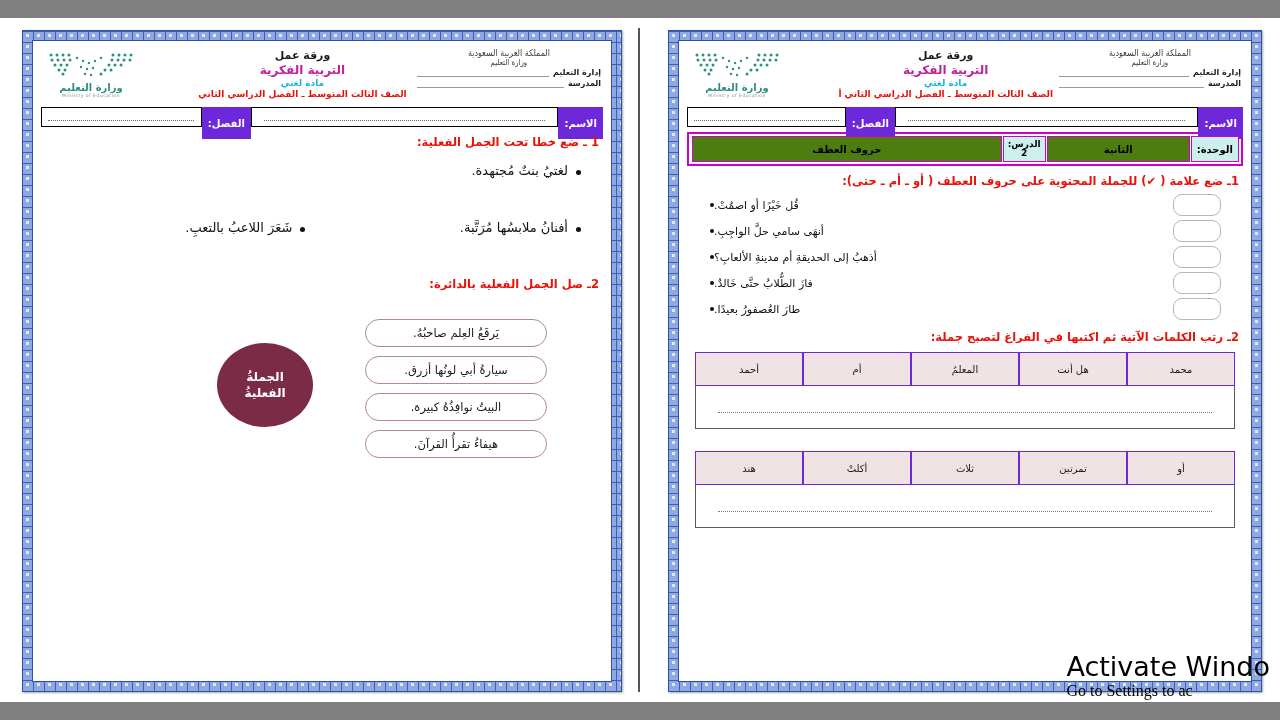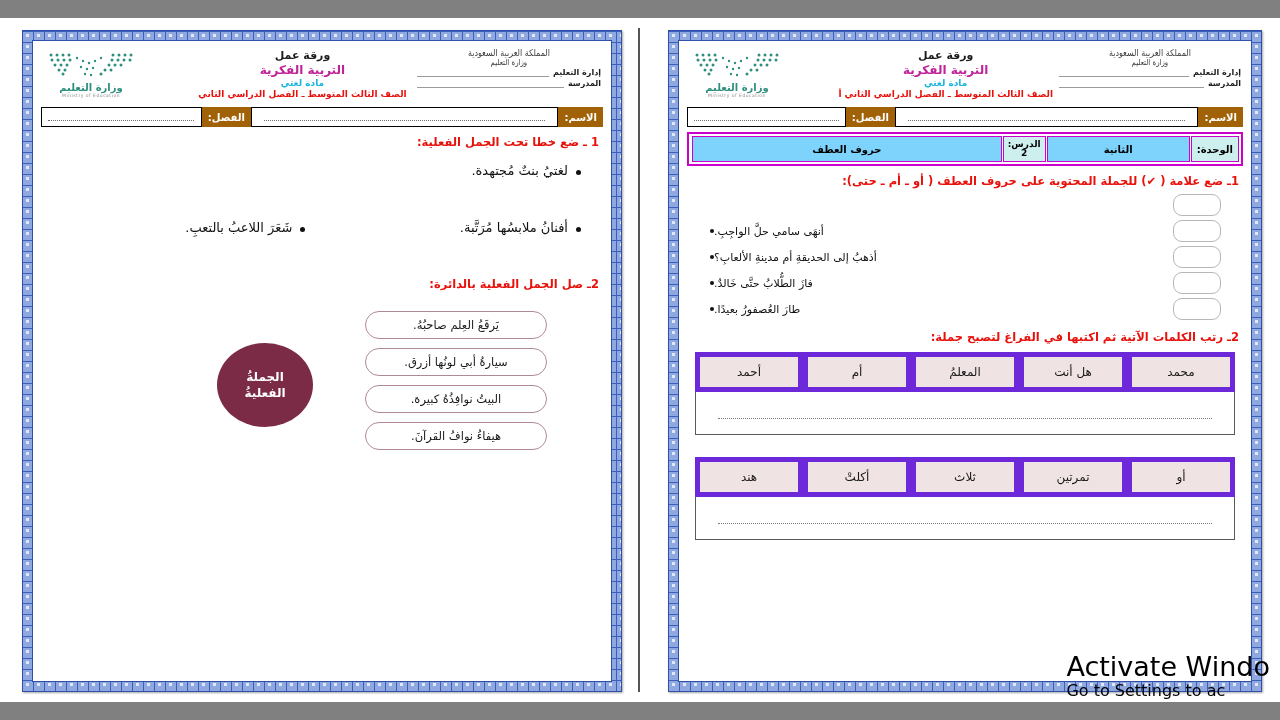--- a/index.html
+++ b/index.html
@@ -110,23 +110,23 @@
   .moe-mark{width:96px;height:30px;display:block;}
   .moe-ar{font-size:10px;color:#2f8f7f;font-weight:bold;letter-spacing:1px;margin-top:1px;}
   .moe-en{font-size:4.5px;color:#8d8d8d;letter-spacing:.5px;}
 
   
   .idbar{
     display:flex;flex-direction:row;align-items:stretch;
     height:20px;margin:2px 6px 0 6px;direction:rtl;
   }
   .idbar .tag{
-    background:#a16207;color:#ffffff;font-size:10px;font-weight:bold;
+    background:#6d28d9;color:#ffffff;font-size:10px;font-weight:bold;
     display:flex;align-items:center;justify-content:center;
-    padding:4px 6px;white-space:nowrap;
+    padding:16px 6px;white-space:nowrap;
   }
   .idbar .fill{
     flex:1;border:1px solid #000;background:#fff;
     display:flex;align-items:center;justify-content:center;
     overflow:hidden;
   }
   .idbar .fill .dots{
     width:92%;border-bottom:1px dotted #6b6b6b;height:7px;
   }
   .idbar .fill.small{flex:.52;}
@@ -134,21 +134,21 @@
   
   .unit-wrap{margin:5px 6px 0 6px;border:2px solid #cc00cc;padding:2px;}
   .unit-row{display:flex;direction:rtl;height:26px;}
   .unit-cell{
     border:1px solid #cc00cc;
     display:flex;align-items:center;justify-content:center;
     font-size:10px;font-weight:bold;color:#000;
     box-sizing:border-box;margin-left:1px;
   }
   .unit-cell.lbl{background:#cdf0ef;padding:0 5px;white-space:nowrap;}
-  .unit-cell.val{background:#7dd3fc;}
+  .unit-cell.val{background:#4d7c0f;}
   .unit-cell.two{flex-direction:column;line-height:1.05;font-size:9px;padding:0 4px;}
 
   
   .q{
     font-size:11.5px;font-weight:bold;color:#e8120c;
     direction:rtl;text-align:right;margin:8px 10px 0 10px;
   }
   .sent{
     font-size:13px;color:#111;direction:rtl;
     font-family:"DejaVu Sans","Liberation Sans",sans-serif;
@@ -159,21 +159,21 @@
   .ex1-row{display:flex;direction:rtl;justify-content:space-between;margin-bottom:42px;}
   .ex1-item{display:flex;align-items:flex-start;direction:rtl;width:48%;}
   .ex1-item .dot{
     width:5px;height:5px;border-radius:50%;background:#111;
     margin:7px 6px 0 8px;flex:none;
   }
 
   
   .ex2{position:relative;height:180px;margin-top:8px;}
   .pills{
-    position:absolute;right:62px;top:12px;display:flex;flex-direction:column;gap:9px;
+    position:absolute;right:62px;top:20px;display:flex;flex-direction:column;gap:9px;
   }
   .pill{
     width:180px;height:26px;border:1px solid #b08a92;border-radius:14px;
     display:flex;align-items:center;justify-content:center;
     font-size:11.5px;color:#1a1a1a;background:#fff;direction:rtl;
   }
   .bubble{
     position:absolute;right:296px;top:44px;
     width:96px;height:84px;border-radius:50%;
     background:#7b2b45;color:#fff;
@@ -193,38 +193,38 @@
   }
   .chk{
     width:46px;height:20px;border:1px solid #b7b7b7;border-radius:9px;
     background:#fff;flex:none;margin-right:14px;
   }
 
   
   .wt{margin:8px 14px 0 14px;}
   .wt-head{display:flex;direction:rtl;}
   .wt-head .c{
-    flex:1;background:#f0e3e3;border:5px solid #6d28d9;
-    height:40px;display:flex;align-items:center;justify-content:center;
-    font-size:12px;color:#1a1a1a;box-sizing:border-box;
+    flex:1;background:#f0e3e3;border:1px solid #6d28d9;
+    height:34px;display:flex;align-items:center;justify-content:center;
+    font-size:10px;color:#1a1a1a;box-sizing:border-box;
   }
   .wt-body{
     border:1px solid #5a5a5a;border-top:none;height:42px;
     display:flex;align-items:center;justify-content:center;background:#fff;
   }
   .wt-body .dots{width:92%;border-bottom:1px dotted #7a7a7a;height:10px;}
 
   
   .wm{
     position:absolute;right:10px;bottom:18px;text-align:left;
     color:#000000;direction:ltr;pointer-events:none;
     font-family:"DejaVu Sans","Liberation Sans",sans-serif;
   }
   .wm .l1{font-size:27px;line-height:1.05;}
-  .wm .l2{font-size:16px;line-height:1.3;}
+  .wm .l2{font-size:16px;line-height:1.3;font-family:Liberation Serif, serif;}
 </style>
 </head>
 <body>
 
 <div class="screen">
   <div class="slide-white"></div>
   <div class="gutter-line"></div>
 
   <div class="sheet" id="sheet-left">
     <div class="deco-border"></div>
@@ -340,21 +340,21 @@
         </div>
       </div>
 
       <div class="q">2ـ صل الجمل الفعلية بالدائرة:</div>
 
       <div class="ex2">
         <div class="pills">
           <div class="pill">يَرفَعُ العِلم صاحبُهُ.</div>
           <div class="pill">سيارةُ أبي لونُها أزرق.</div>
           <div class="pill">البيتُ نوافِذُهُ كبيرة.</div>
-          <div class="pill">هيفاءُ نوافُ القرآنَ.</div>
+          <div class="pill">هيفاءُ تقرأُ القرآنَ.</div>
         </div>
         <div class="bubble">
           <span>الجملةُ</span>
           <span>الفعليةُ</span>
         </div>
       </div>
 
     </div>
   </div>
 
@@ -461,20 +461,24 @@
           </div>
           <div class="unit-cell val" style="flex:2.4">حروف العطف</div>
         </div>
       </div>
 
       <div class="q">1ـ ضع علامة ( ✔) للجملة المحتوية على حروف العطف ( أو ـ أم ـ حتى):</div>
 
       <div class="cbl">
         <div class="cbl-row">
           <div class="chk"></div>
+          <div class="txt sent">
+            <span>قُل خَيْرًا أو اصمُتْ.</span>
+            <span class="dot"></span>
+          </div>
         </div>
         <div class="cbl-row">
           <div class="chk"></div>
           <div class="txt sent">
             <span>أنهَى سامي حلَّ الواجِبِ.</span>
             <span class="dot"></span>
           </div>
         </div>
         <div class="cbl-row">
           <div class="chk"></div>

